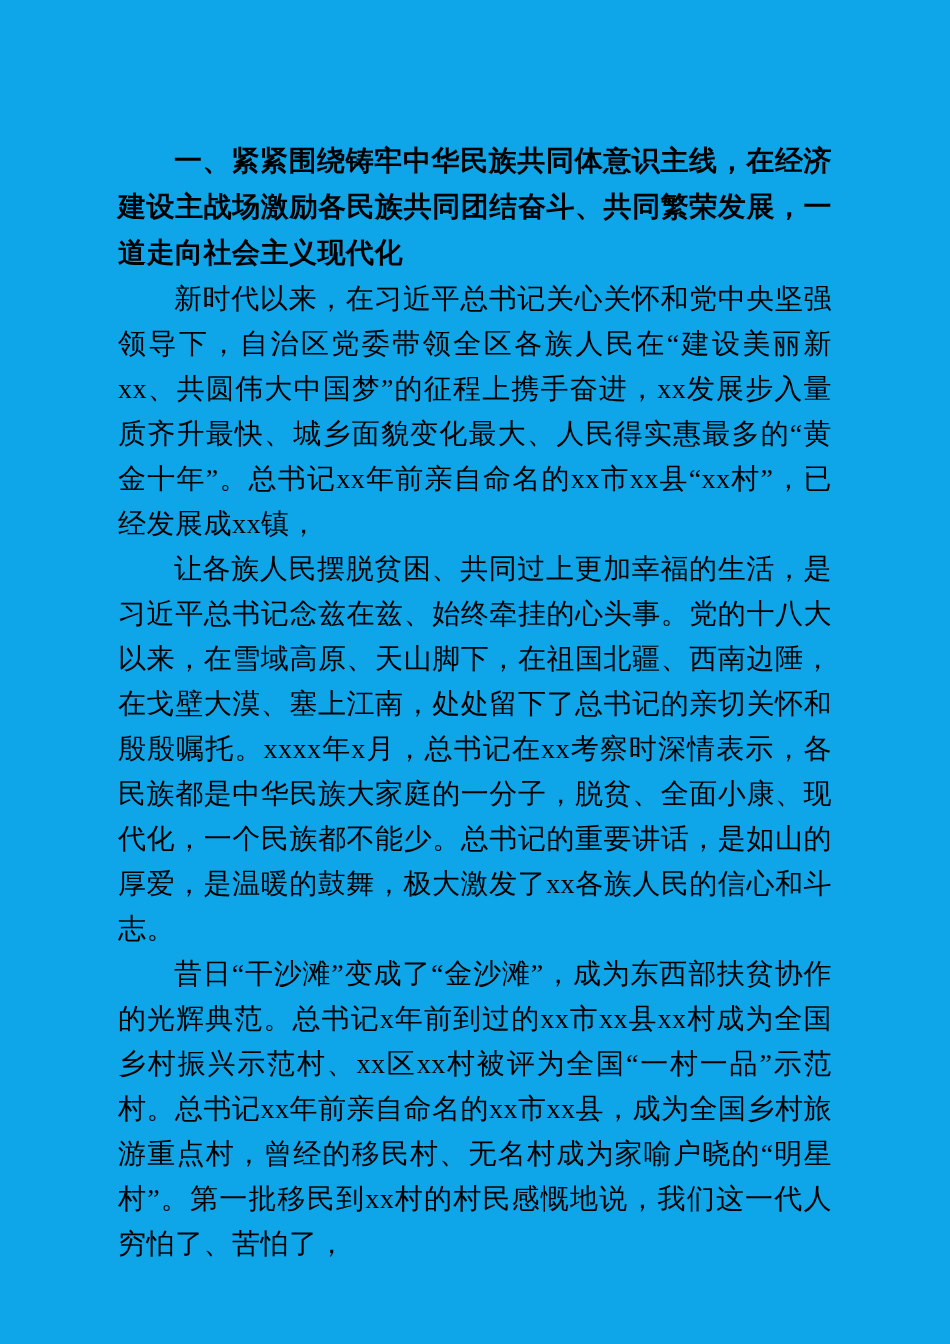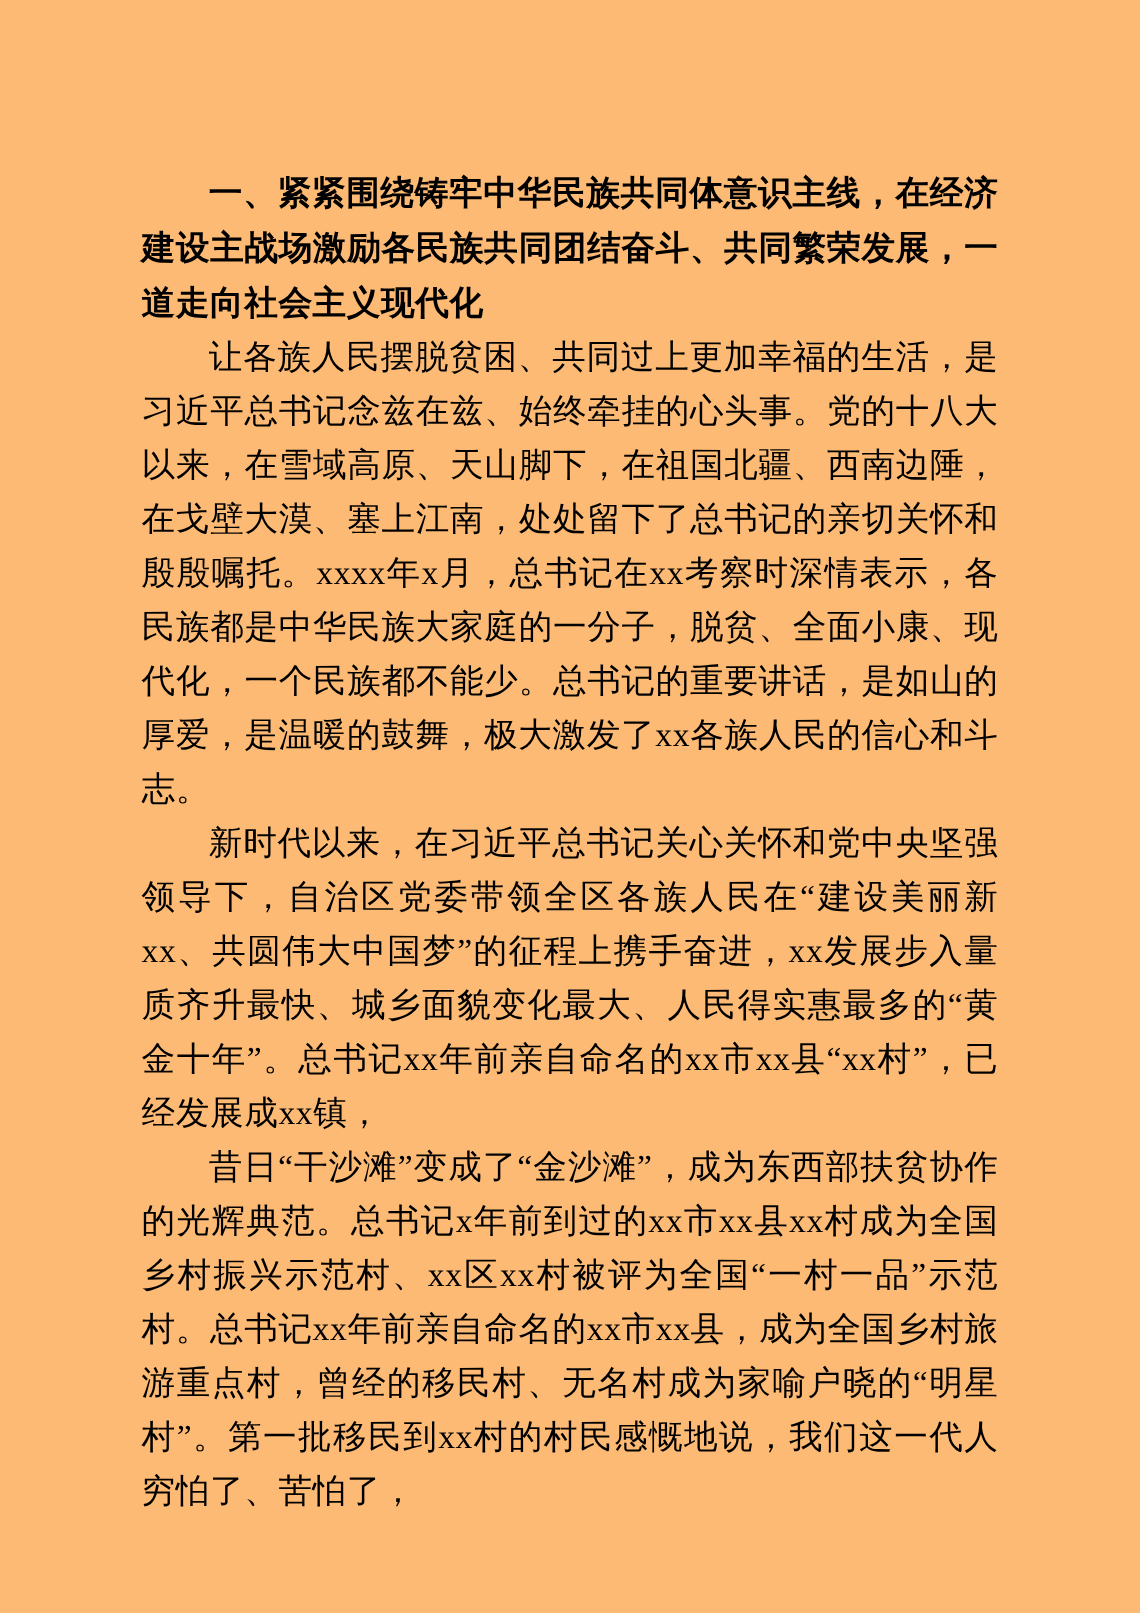--- a/index.html
+++ b/index.html
@@ -5,21 +5,21 @@
   html, body {
     margin: 0;
     padding: 0;
     background: #ffffff;
   }
   .page {
     position: relative;
     width: 950px;
     height: 1344px;
     margin: 0 auto;
-    background: #fdba74;
+    background: #0ea5e9;
     box-sizing: border-box;
     padding: 138px 118px 0 118px;
     color: #000000;
     overflow: hidden;
   }
   .doc-heading {
     margin: 0;
     font-family: "Liberation Sans", "DejaVu Sans", sans-serif;
     font-weight: bold;
     font-size: 28px;
@@ -39,16 +39,16 @@
     text-align: justify;
     text-justify: inter-ideograph;
     letter-spacing: 0.5px;
   }
 </style>
 </head>
 <body>
 
 <div class="page">
   <h1 class="doc-heading">一、紧紧围绕铸牢中华民族共同体意识主线，在经济建设主战场激励各民族共同团结奋斗、共同繁荣发展，一道走向社会主义现代化</h1>
+  <p class="doc-para">新时代以来，在习近平总书记关心关怀和党中央坚强领导下，自治区党委带领全区各族人民在“建设美丽新xx、共圆伟大中国梦”的征程上携手奋进，xx发展步入量质齐升最快、城乡面貌变化最大、人民得实惠最多的“黄金十年”。总书记xx年前亲自命名的xx市xx县“xx村”，已经发展成xx镇，</p>
   <p class="doc-para">让各族人民摆脱贫困、共同过上更加幸福的生活，是习近平总书记念兹在兹、始终牵挂的心头事。党的十八大以来，在雪域高原、天山脚下，在祖国北疆、西南边陲，在戈壁大漠、塞上江南，处处留下了总书记的亲切关怀和殷殷嘱托。xxxx年x月，总书记在xx考察时深情表示，各民族都是中华民族大家庭的一分子，脱贫、全面小康、现代化，一个民族都不能少。总书记的重要讲话，是如山的厚爱，是温暖的鼓舞，极大激发了xx各族人民的信心和斗志。</p>
-  <p class="doc-para">新时代以来，在习近平总书记关心关怀和党中央坚强领导下，自治区党委带领全区各族人民在“建设美丽新xx、共圆伟大中国梦”的征程上携手奋进，xx发展步入量质齐升最快、城乡面貌变化最大、人民得实惠最多的“黄金十年”。总书记xx年前亲自命名的xx市xx县“xx村”，已经发展成xx镇，</p>
   <p class="doc-para">昔日“干沙滩”变成了“金沙滩”，成为东西部扶贫协作的光辉典范。总书记x年前到过的xx市xx县xx村成为全国乡村振兴示范村、xx区xx村被评为全国“一村一品”示范村。总书记xx年前亲自命名的xx市xx县，成为全国乡村旅游重点村，曾经的移民村、无名村成为家喻户晓的“明星村”。第一批移民到xx村的村民感慨地说，我们这一代人穷怕了、苦怕了，</p>
 </div>
 
 </body></html>

